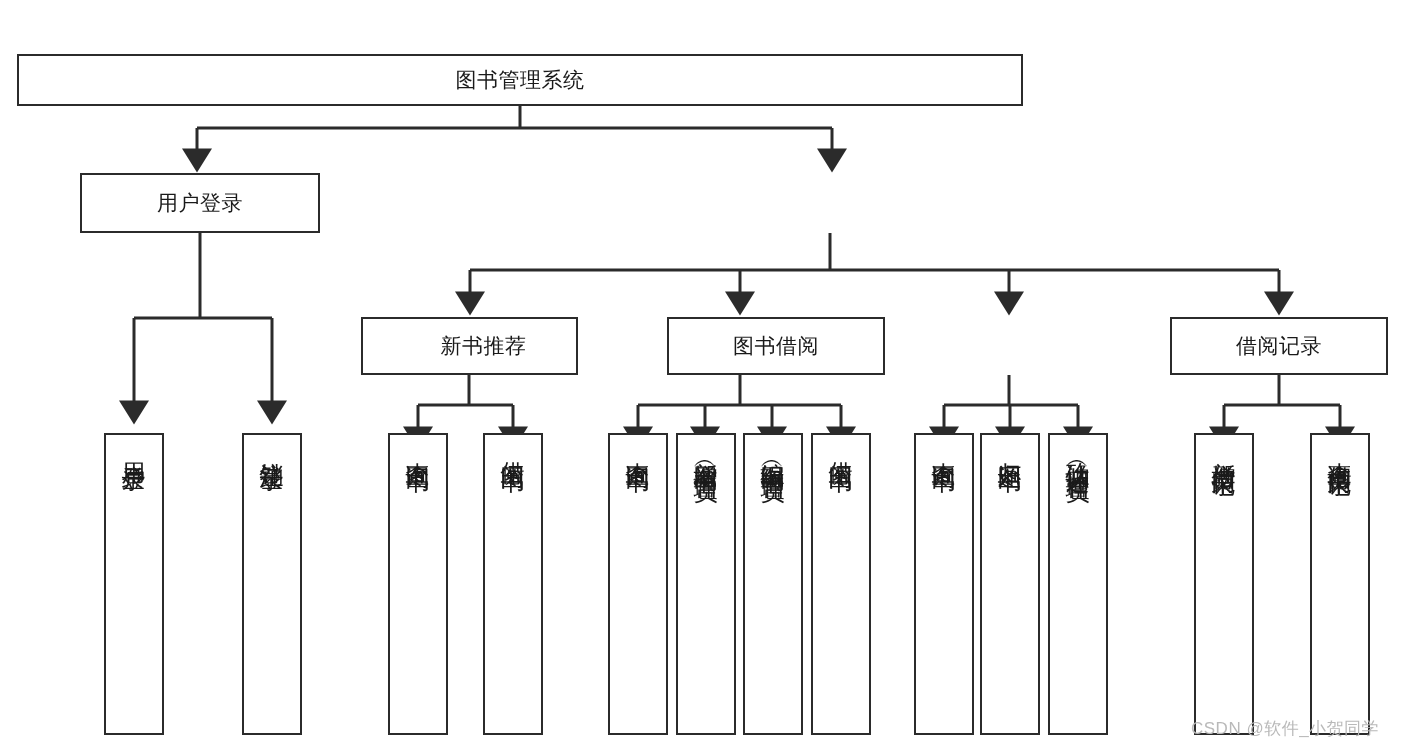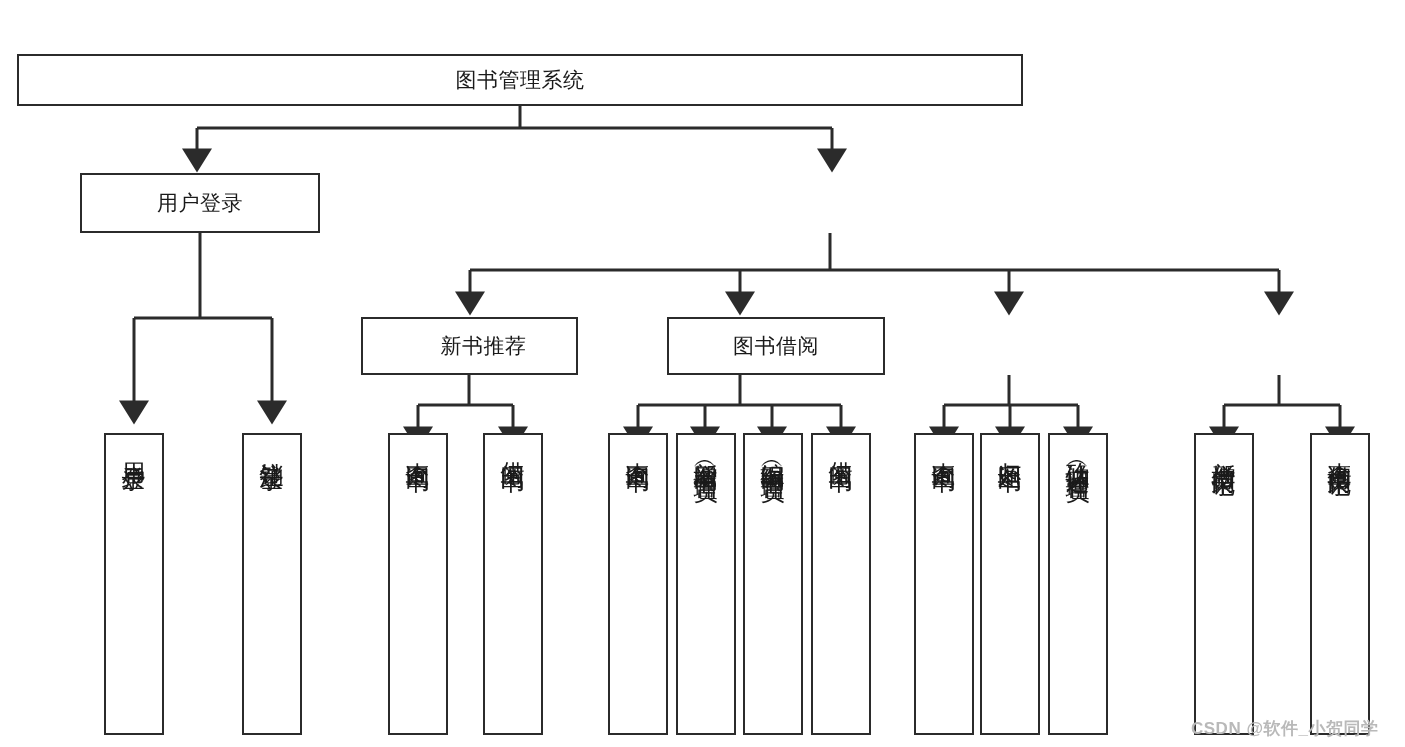--- a/index.html
+++ b/index.html
@@ -129,20 +129,23 @@
   <div class="node horiz" style="left:80px; top:173px; width:240px; height:60px;">
     <span class="node-label">用户登录</span>
   </div>
 
   <div class="node horiz" style="left:361px; top:317px; width:217px; height:58px;padding-left:28px;">
     <span class="node-label">新书推荐</span>
   </div>
   <div class="node horiz" style="left:631px; top:317px; width:218px; height:58px;margin-left:36px;">
     <span class="node-label">图书借阅</span>
   </div>
+  <div class="node horiz" style="left:1170px; top:317px; width:218px; height:58px;">
+    <span class="node-label">借阅记录</span>
+  </div>
 
   <div class="node vert" style="left:104px; top:433px; width:60px; height:302px;">
     <span class="node-label">用户登录</span>
   </div>
   <div class="node vert" style="left:242px; top:433px; width:60px; height:302px;">
     <span class="node-label">注销登录</span>
   </div>
 
   <div class="node vert" style="left:388px; top:433px; width:60px; height:302px;">
     <span class="node-label">查询图书</span>
@@ -174,15 +177,15 @@
     <span class="node-label">确认归还（管理员）</span>
   </div>
 
   <div class="node vert" style="left:1194px; top:433px; width:60px; height:302px;">
     <span class="node-label">新增借阅记录</span>
   </div>
   <div class="node vert" style="left:1310px; top:433px; width:60px; height:302px;">
     <span class="node-label">查询借阅记录</span>
   </div>
 
-  <div class="watermark" style="left:1191px; top:717px;font-weight:bold;">CSDN @软件_小贺同学</div>
+  <div class="watermark" style="left:1191px; top:717px;">CSDN @软件_小贺同学</div>
 
 </div>
 
 </body></html>

